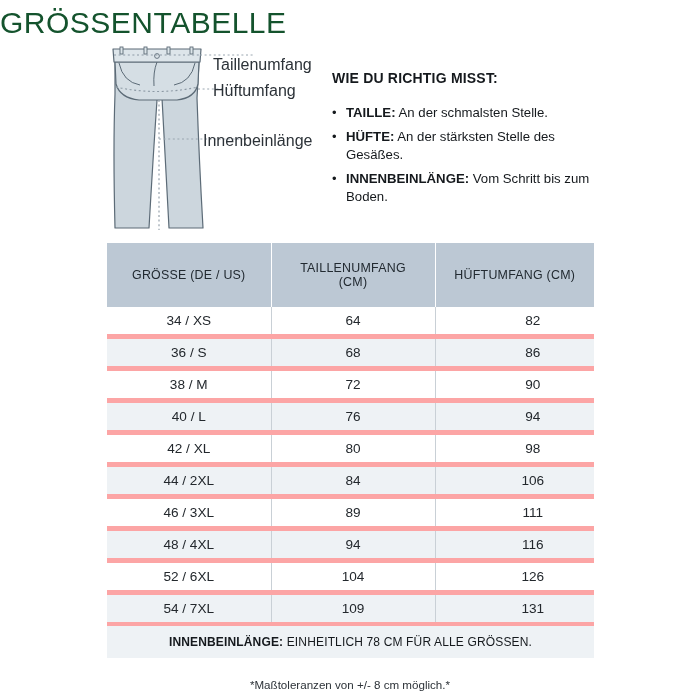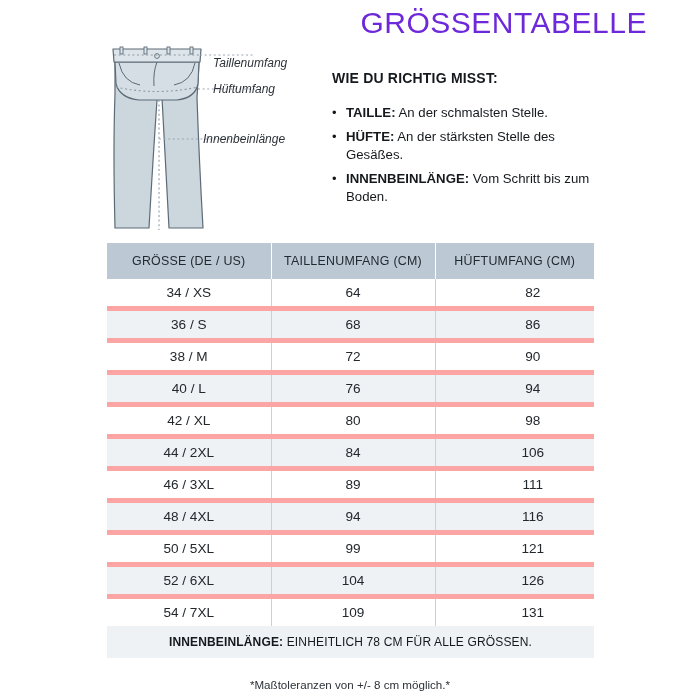--- a/index.html
+++ b/index.html
@@ -20,25 +20,25 @@
     height: 700px;
     box-sizing: border-box;
   }
 
   
   .title {
     position: absolute;
     top: 6px;
     left: 0;
     width: 647px;
-    text-align: right;
+    text-align: left;
     font-size: 30px;
     font-weight: 400;
     letter-spacing: 0.5px;
-    color: #6d28d9;
+    color: #14532d;
   }
 
   
   .top-section {
     position: absolute;
     top: 38px;
     left: 107px;
     width: 487px;
     height: 196px;
   }
@@ -50,24 +50,23 @@
     top: 0;
     width: 200px;
     height: 196px;
   }
   .jeans-svg {
     display: block;
   }
 
   .callout-label {
     position: absolute;
-    font-size: 12px;
+    font-size: 16px;
     color: #2c3238;
     white-space: nowrap;
-    font-style: italic;
   }
   .callout-taille { left: 106px; top: 18px; }
   .callout-huefte { left: 106px; top: 44px; }
   .callout-innen  { left: 96px;  top: 94px; }
 
   
   .instructions {
     position: absolute;
     left: 225px;
     top: 32px;
@@ -115,21 +114,21 @@
   }
   .size-table th {
     background: #bcc8d4;
     color: #222a31;
     font-size: 12.4px;
     font-weight: 400;
     letter-spacing: 0.25px;
     height: 32px;
     text-align: center;
     border-right: 1px solid #ffffff;
-    padding: 2px;
+    padding: 16px;
   }
   .size-table th:last-child { border-right: none; }
   .size-table td {
     height: 27px;
     text-align: center;
     font-size: 13.6px;
     color: #23282d;
     border-bottom: 5px solid #fca5a5;
     border-right: 1px solid #c9d0d6;
     padding: 0;
@@ -285,25 +284,20 @@
         <td>46 / 3XL</td>
         <td>89</td>
         <td>111</td>
       </tr>
       <tr>
         <td>48 / 4XL</td>
         <td>94</td>
         <td>116</td>
       </tr>
       <tr>
-        <td>50 / 5XL</td>
-        <td>99</td>
-        <td>121</td>
-      </tr>
-      <tr>
         <td>52 / 6XL</td>
         <td>104</td>
         <td>126</td>
       </tr>
       <tr>
         <td>54 / 7XL</td>
         <td>109</td>
         <td>131</td>
       </tr>
     </tbody>

